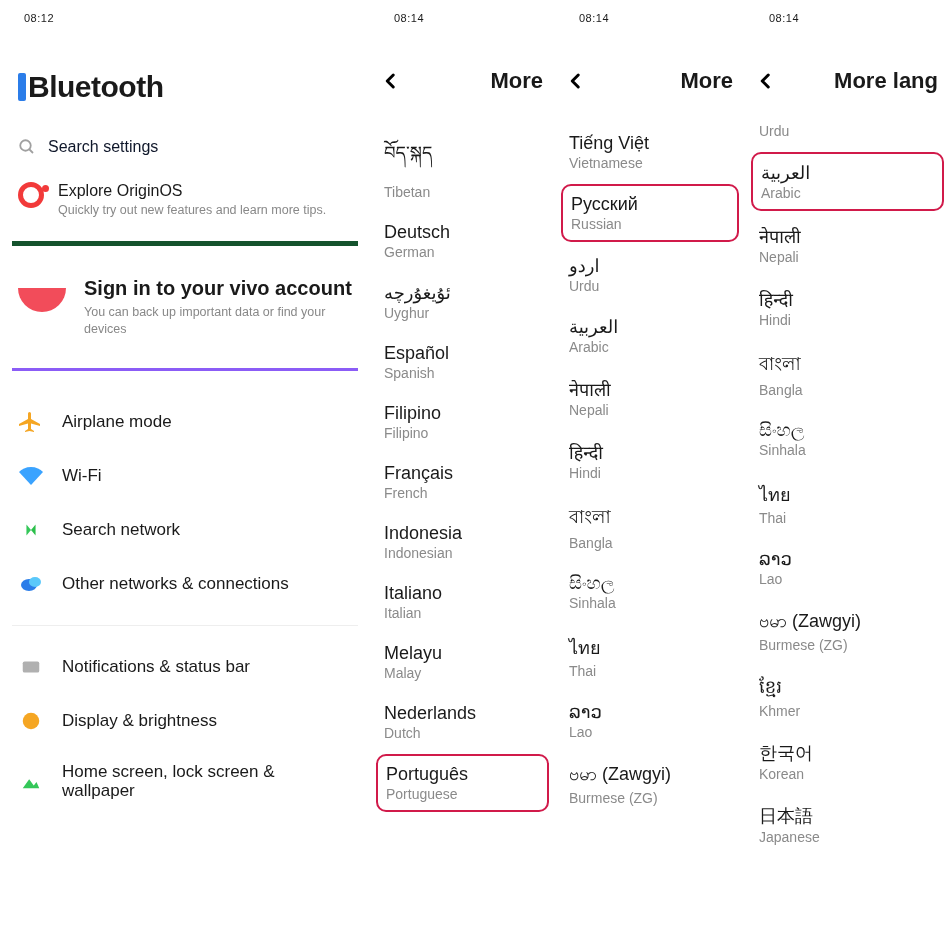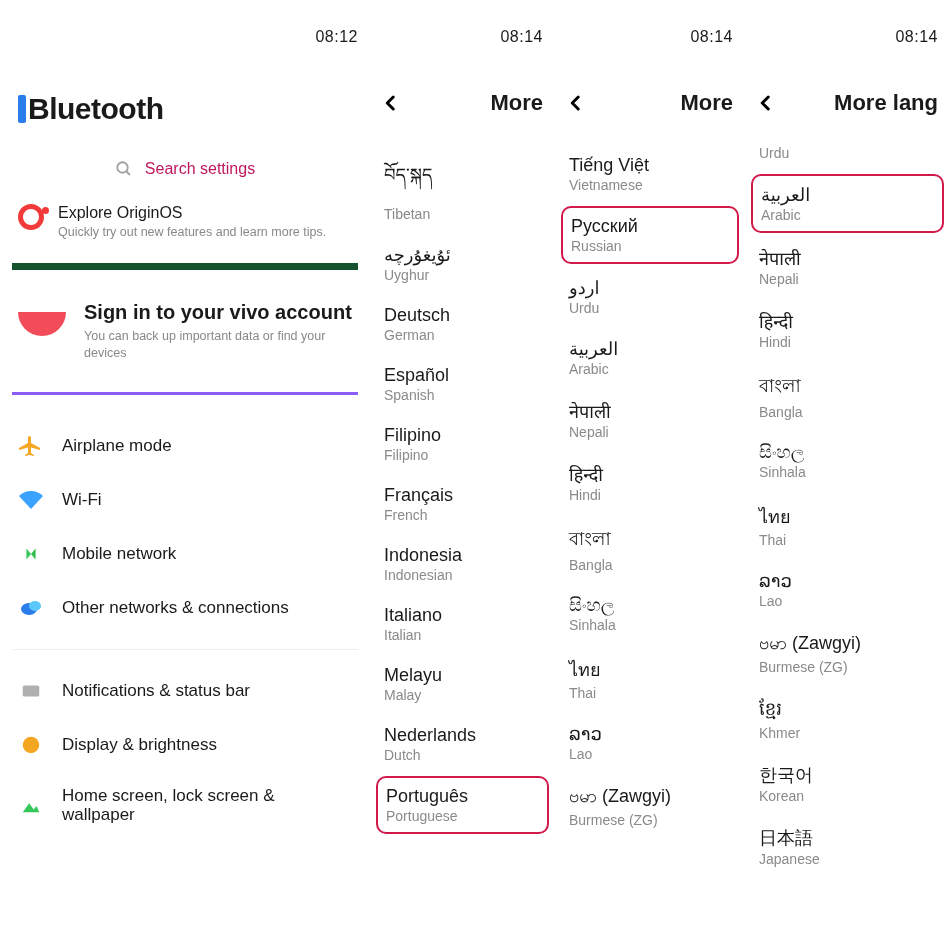--- a/index.html
+++ b/index.html
@@ -17,24 +17,23 @@
     overflow: hidden;
     position: relative;
     padding: 0 12px;
   }
   .pane1 { width: 370px; }
   .pane2 { width: 185px; }
   .pane3 { width: 190px; }
   .pane4 { width: 205px; }
 
   .status-time {
-    font-size: 16px;
-    padding: 28px 0 8px 12px;
+    font-size: 11px;
+    padding: 12px 0 8px 12px;
     letter-spacing: 0.5px;
-    text-align: right;
   }
 
   
   .settings-title {
     display: flex;
     align-items: center;
     gap: 2px;
     padding: 38px 0 30px 6px;
   }
   .title-bar {
@@ -47,31 +46,30 @@
     font-size: 30px;
     font-weight: 700;
     letter-spacing: -0.5px;
   }
 
   .search-row {
     display: flex;
     align-items: center;
     gap: 12px;
     padding: 4px 6px 20px 6px;
-    color: #be185d;
-    justify-content: center;
+    color: #0f172a;
   }
   .search-icon { width: 18px; height: 18px; flex: 0 0 auto; }
   .search-text { font-size: 16px; }
 
   .explore-row {
     display: flex;
     gap: 14px;
     padding: 6px 6px 22px 6px;
-    border-bottom: 7px solid #14532d;
+    border-bottom: 5px solid #14532d;
   }
   .origin-icon {
     width: 26px; height: 26px; flex: 0 0 auto;
     border: 5px solid #f23a3a;
     border-radius: 50%;
     position: relative;
   }
   .origin-icon::after {
     content: "";
     position: absolute;
@@ -188,21 +186,21 @@
       </span>
       <span class="label">Wi-Fi</span>
     </div>
     <div class="setting-item">
       <span class="icon-slot">
         <svg width="22" height="22" viewBox="0 0 24 24">
             <path fill="#34c759" d="M7 6l5 6-5 6V6z"></path>
             <path fill="#2bbf4a" d="M17 18l-5-6 5-6v12z"></path>
           </svg>
       </span>
-      <span class="label">Mobile network</span>
+      <span class="label">Search network</span>
     </div>
     <div class="setting-item">
       <span class="icon-slot">
         <svg width="24" height="24" viewBox="0 0 24 24">
             <ellipse cx="10" cy="13" rx="8" ry="6" fill="#2b7de9"></ellipse>
             <ellipse cx="16" cy="10" rx="6" ry="5" fill="#5ac8fa"></ellipse>
           </svg>
       </span>
       <span class="label">Other networks &amp; connections</span>
     </div>
@@ -245,26 +243,26 @@
         </svg>
     </span>
     <span class="more-title">More</span>
   </div>
   <div class="lang-list" id="langs2">
       <div class="lang-item">
         <div class="native">བོད་སྐད</div>
         <div class="english">Tibetan</div>
       </div>
       <div class="lang-item">
+        <div class="native">Deutsch</div>
+        <div class="english">German</div>
+      </div>
+      <div class="lang-item">
         <div class="native">ئۇيغۇرچە</div>
         <div class="english">Uyghur</div>
-      </div>
-      <div class="lang-item">
-        <div class="native">Deutsch</div>
-        <div class="english">German</div>
       </div>
       <div class="lang-item">
         <div class="native">Español</div>
         <div class="english">Spanish</div>
       </div>
       <div class="lang-item">
         <div class="native">Filipino</div>
         <div class="english">Filipino</div>
       </div>
       <div class="lang-item">

